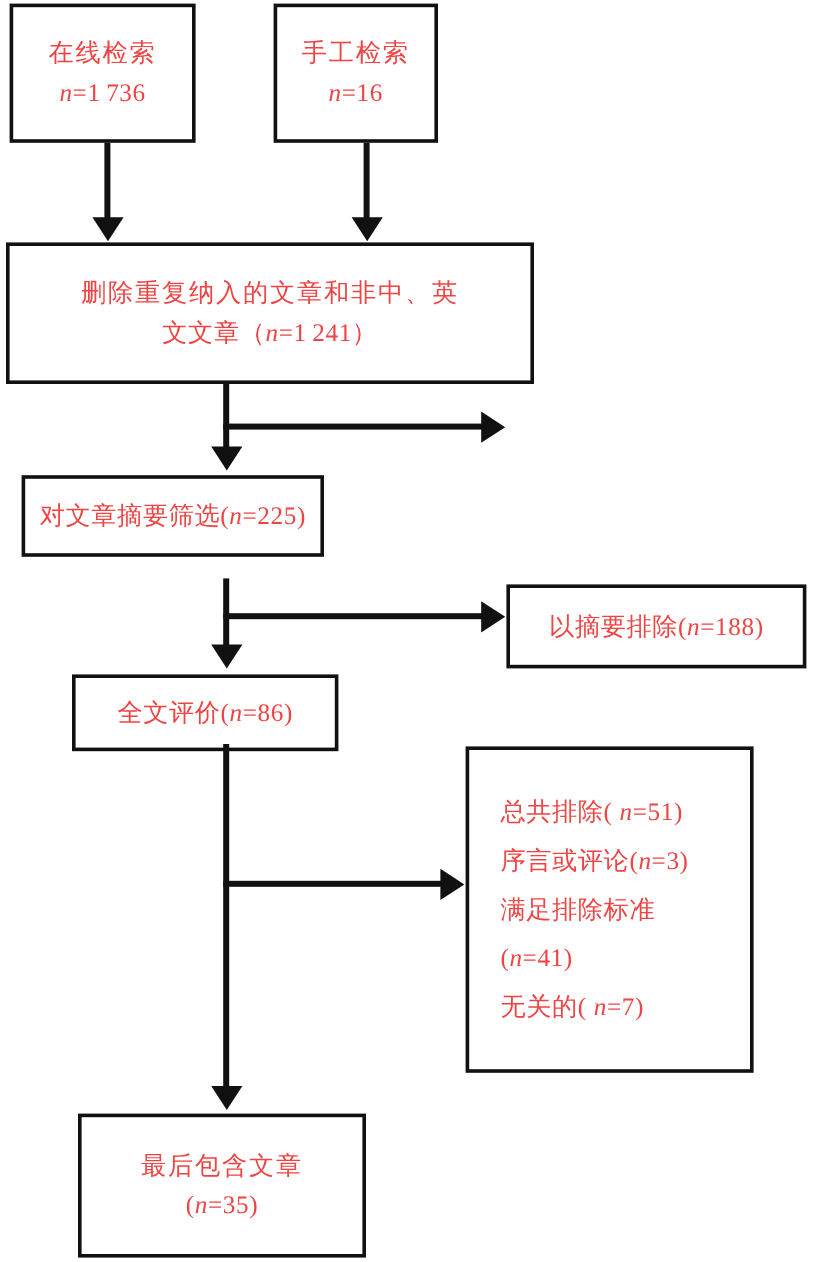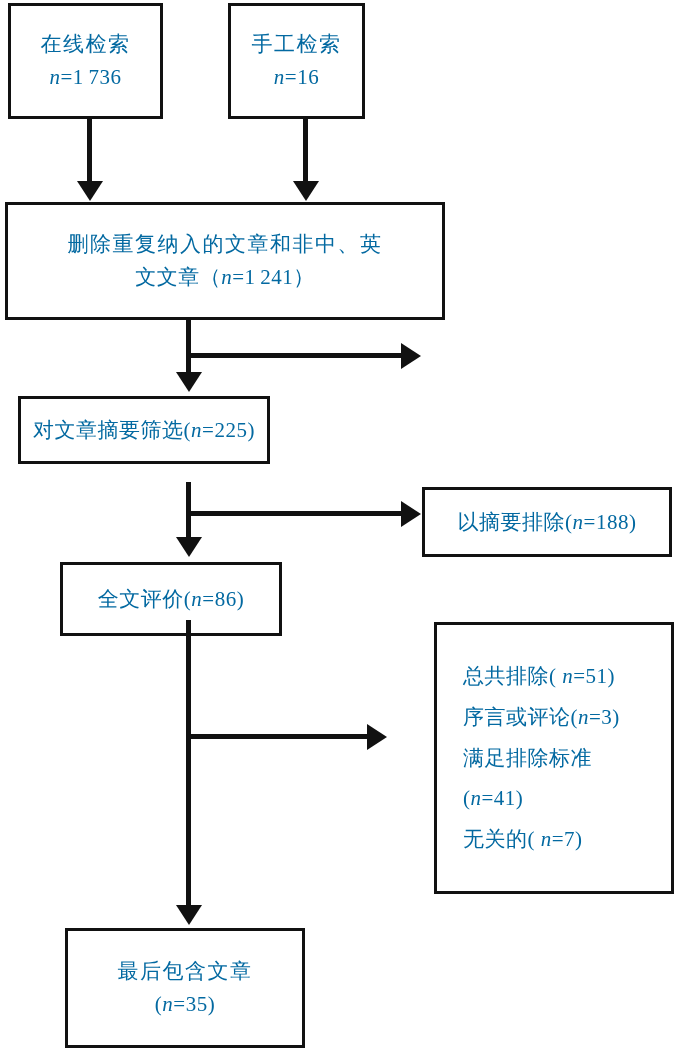--- a/index.html
+++ b/index.html
@@ -8,21 +8,21 @@
     padding: 0;
     background: #ffffff;
   }
   #canvas {
     position: relative;
     width: 700px;
     height: 1052px;
     background: #ffffff;
     overflow: hidden;
     font-family: "Liberation Serif", "DejaVu Serif", serif;
-    color: #0369a1;
+    color: #ef4444;
   }
   .box {
     position: absolute;
     box-sizing: border-box;
     border: 3px solid #111111;
     background: #ffffff;
     display: flex;
     flex-direction: column;
     justify-content: center;
     align-items: center;
@@ -64,21 +64,21 @@
     border-right: 13px solid transparent;
     border-top: 20px solid #111111;
   }
   .arrow-right {
     position: absolute;
     width: 0; height: 0;
     border-top: 13px solid transparent;
     border-bottom: 13px solid transparent;
     border-left: 20px solid #111111;
   }
-  .stack5 { line-height: 1.95; margin-left: 46px; }
+  .stack5 { line-height: 1.95; }
 </style>
 </head>
 <body>
 
 <div id="canvas">
 
   <div class="box" style="left:8px; top:3px; width:155px; height:116px;">
     <div class="line wide">在线检索</div>
     <div class="line">
       <span class="ital">n</span><span>=1<span class="thinspace"></span>736</span>
@@ -121,21 +121,21 @@
   <div class="arrow-down" style="left:176px; top:537px;"></div>
   <div class="hline" style="left:186px; top:511px; width:216px;"></div>
   <div class="arrow-right" style="left:401px; top:501px;"></div>
 
   <div class="box" style="left:422px; top:487px; width:250px; height:70px;">
     <div class="line">
       <span>以摘要排除(</span><span class="ital">n</span><span>=188)</span>
     </div>
   </div>
 
-  <div class="box" style="left:60px; top:562px; width:222px; height:74px;">
+  <div class="box" style="left:60px; top:562px; width:222px; height:64px;">
     <div class="line">
       <span>全文评价(</span><span class="ital">n</span><span>=86)</span>
     </div>
   </div>
 
   <div class="vline" style="left:186px; top:620px; height:286px;"></div>
   <div class="arrow-down" style="left:176px; top:905px;"></div>
   <div class="hline" style="left:186px; top:734px; width:182px;"></div>
   <div class="arrow-right" style="left:367px; top:724px;"></div>
 

